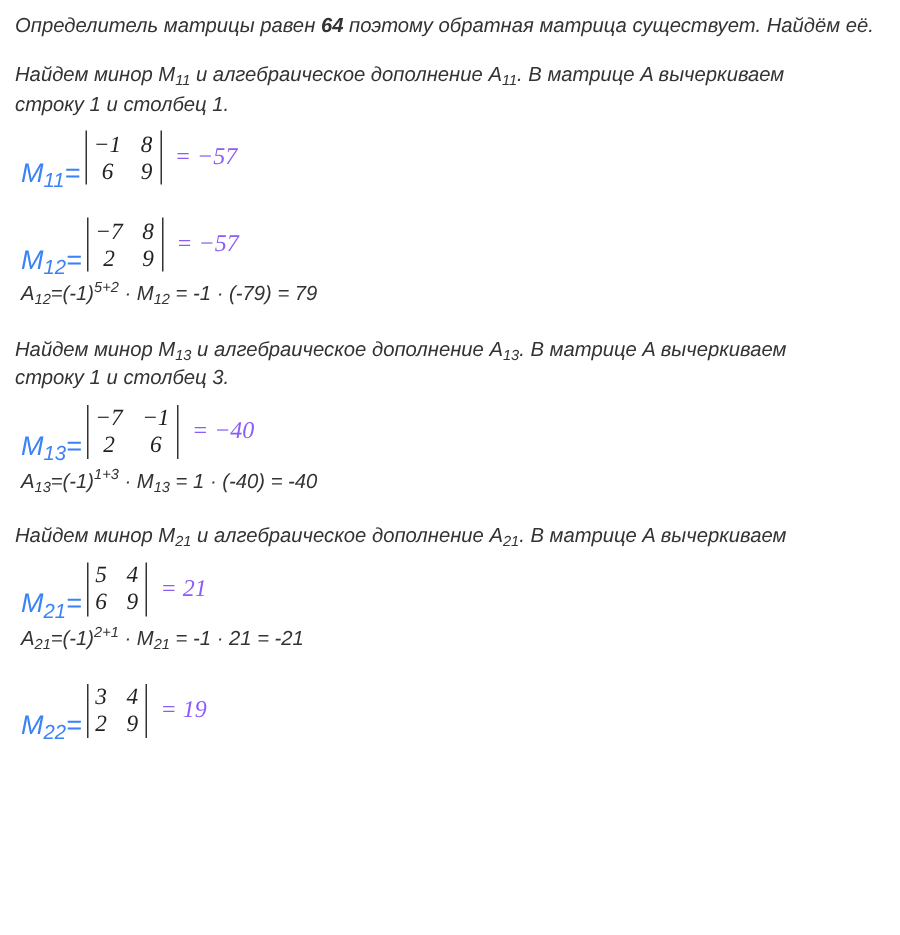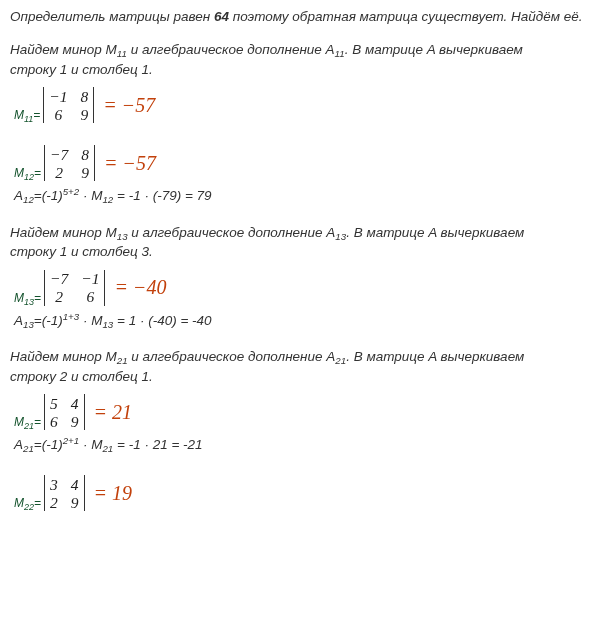--- a/index.html
+++ b/index.html
@@ -52,22 +52,22 @@
   
   .formula {
     display: flex;
     align-items: center;
     margin: 2px 0 3px 4px;
     font-family: "Liberation Serif", serif;
     height: 40px;
   }
   .mlabel {
     font-family: "Liberation Sans", sans-serif;
-    font-size: 12px;
-    color: #14532d;
+    font-size: 18px;
+    color: #3b82f6;
     margin-right: 1px;
     white-space: nowrap;
     margin-top: 20px;
   }
   .mlabel sub {
     font-size: 0.75em;
   }
   .det {
     display: flex;
     align-items: stretch;
@@ -91,22 +91,22 @@
     color: #222;
     padding: 0 3px;
   }
   .detgrid span {
     line-height: 17px;
     text-align: center;
     white-space: nowrap;
   }
   .eqval {
     font-family: "Liberation Serif", serif;
-    font-size: 20px;
-    color: #c2410c;
+    font-size: 16px;
+    color: #8b5cf6;
     margin-left: 7px;
     white-space: nowrap;
   }
   .cofline {
     font-size: 13.5px;
     color: #333;
     margin: 0 0 0 4px;
     line-height: 1.5;
   }
   .spacer { height: 6px; }
@@ -187,21 +187,20 @@
     <p class="cofline">
       <span>A</span><sub>13</sub><span>=(-1)</span><sup>1+3</sup><span> · M</span><sub>13</sub><span> = 1 · (-40) = -40</span>
     </p>
   </div>
 
   <div class="spacer"></div>
 
   <div class="block">
     <p class="para">
       <span>Найдем минор M</span><sub>21</sub><span> и алгебраическое дополнение A</span><sub>21</sub><span>. В матрице A вычеркиваем</span><br>
-      <span>строку 2 и столбец 1.</span>
     </p>
     <div class="formula">
       <span class="mlabel"><span>M</span><sub>21</sub>=</span>
       <span class="det">
         <span class="bar"></span>
         <span class="detgrid">
           <span>5</span>
           <span>4</span>
           <span>6</span>
           <span>9</span>

